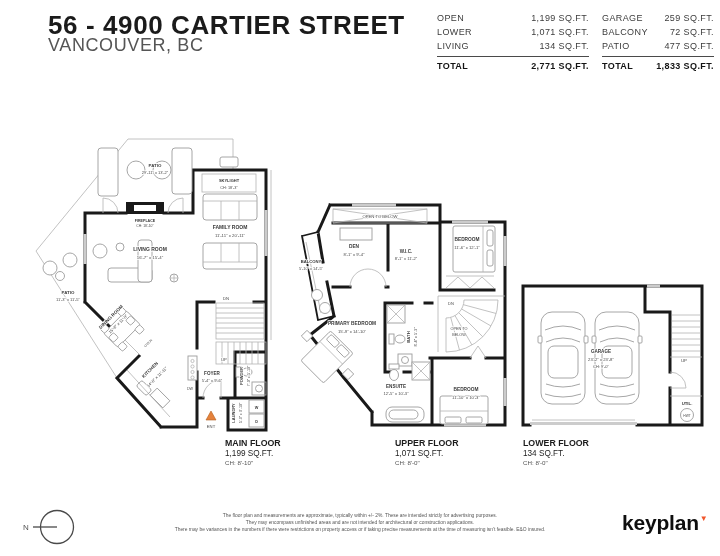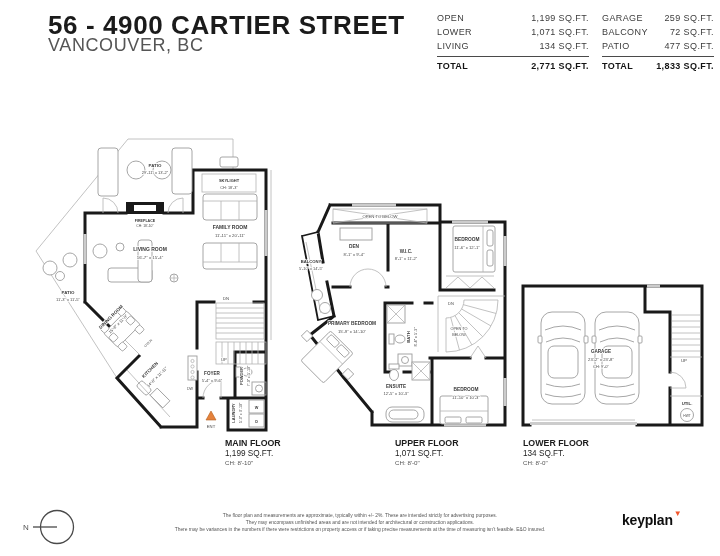--- a/index.html
+++ b/index.html
@@ -20,21 +20,21 @@
   .at-total{display:flex;justify-content:space-between;font-size:9px;font-weight:700;
             color:#141414;letter-spacing:.4px;border-top:1.2px solid #4a4a4a;
             margin-top:1px;padding-top:4px;}
   
   .plan{position:absolute;left:0;top:0;}
   
   .disclaimer{position:absolute;left:155px;top:512px;width:410px;text-align:center;
               font-size:4.9px;line-height:7px;color:#555;}
   .logo-mark{position:absolute;right:-7px;top:-1px;font-size:8px;color:#f1562c;}
   .logo-wrap{position:absolute;left:622px;top:511px;}
-  .logo-txt{font-size:14px;font-weight:600;color:#0e0e0e;letter-spacing:-.2px;}
+  .logo-txt{font-size:21px;font-weight:600;color:#0e0e0e;letter-spacing:-.2px;}
   
   text{font-family:"Liberation Sans",sans-serif;}
   .t{fill:#3a3a3a;text-anchor:middle;paint-order:stroke;stroke:#ffffff;
      stroke-width:1.4px;stroke-linejoin:round;font-weight:bold;}
   .td{fill:#4a4a4a;text-anchor:middle;paint-order:stroke;stroke:#ffffff;
       stroke-width:1.3px;stroke-linejoin:round;font-weight:normal;}
   .flt{fill:#1c1c1c;font-weight:600;}
   .fla{fill:#222;}
   .flc{fill:#555;}
   .w3{stroke:#191919;stroke-width:3;fill:none;stroke-linecap:square;}

